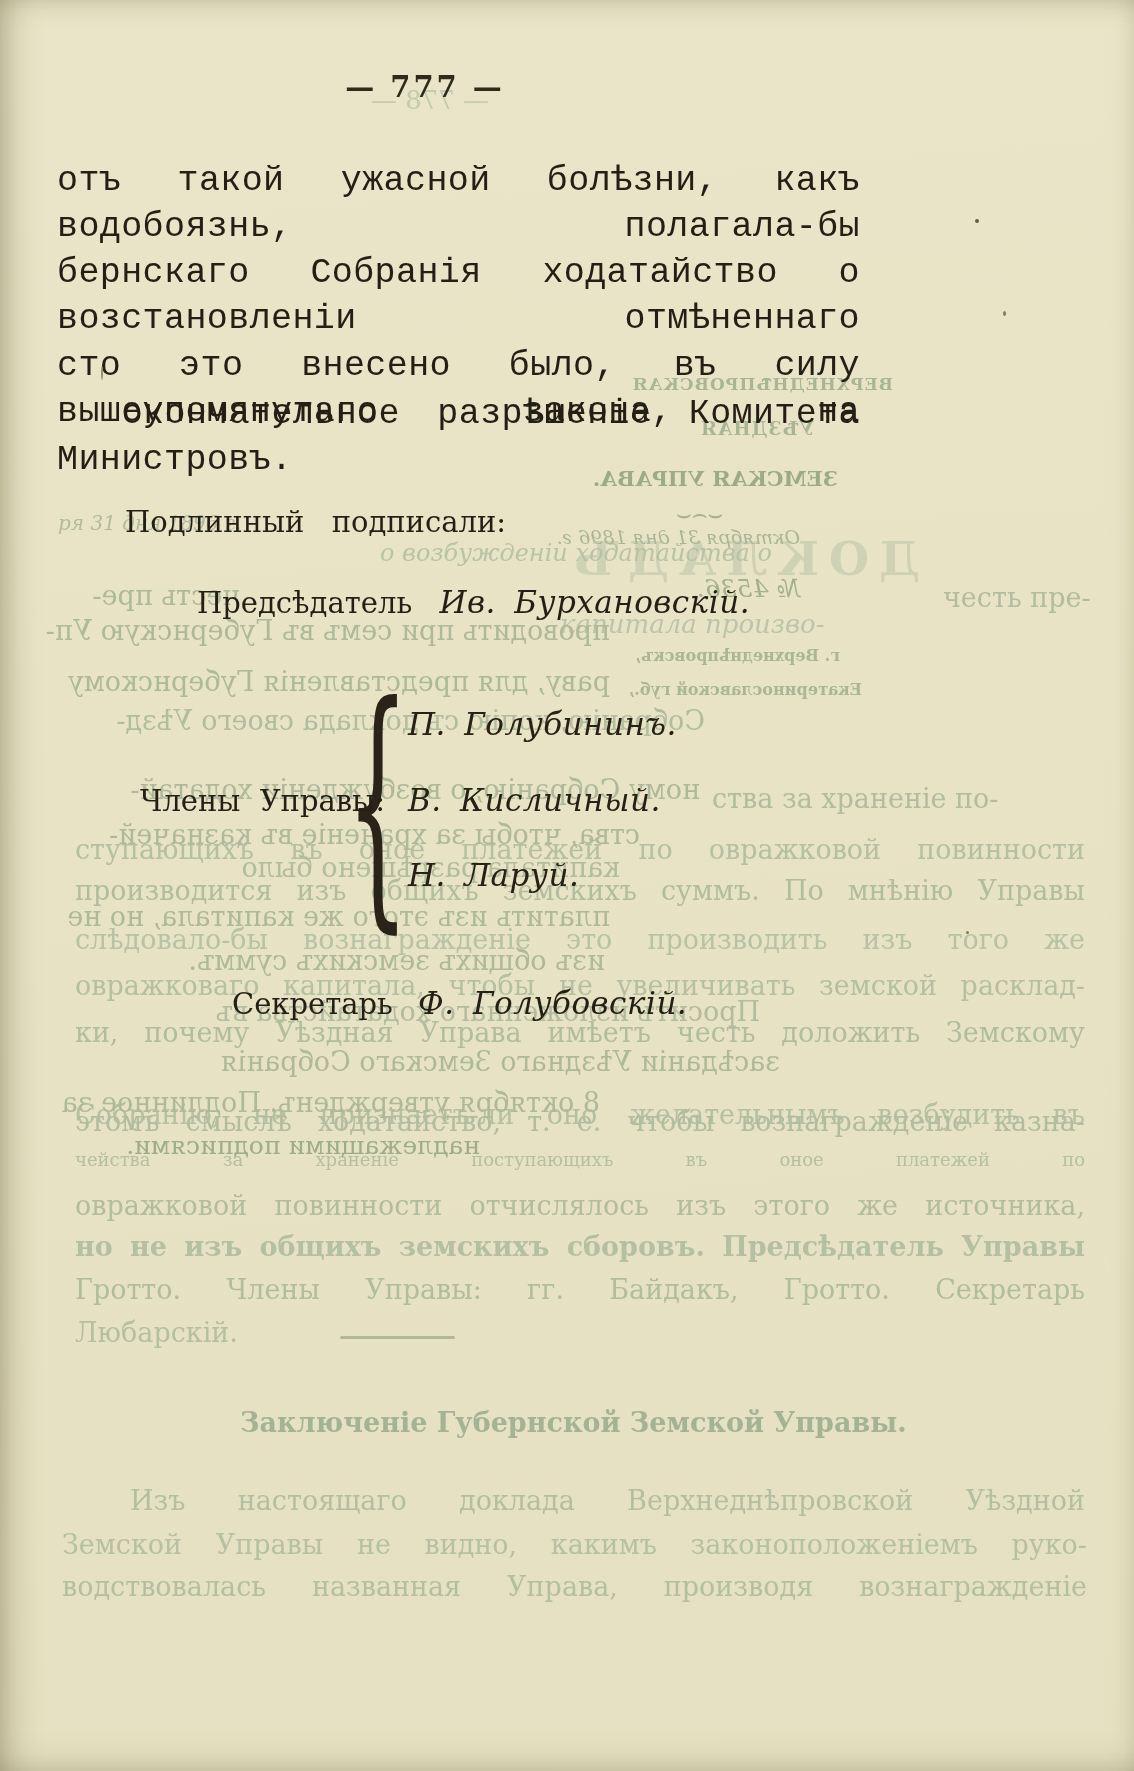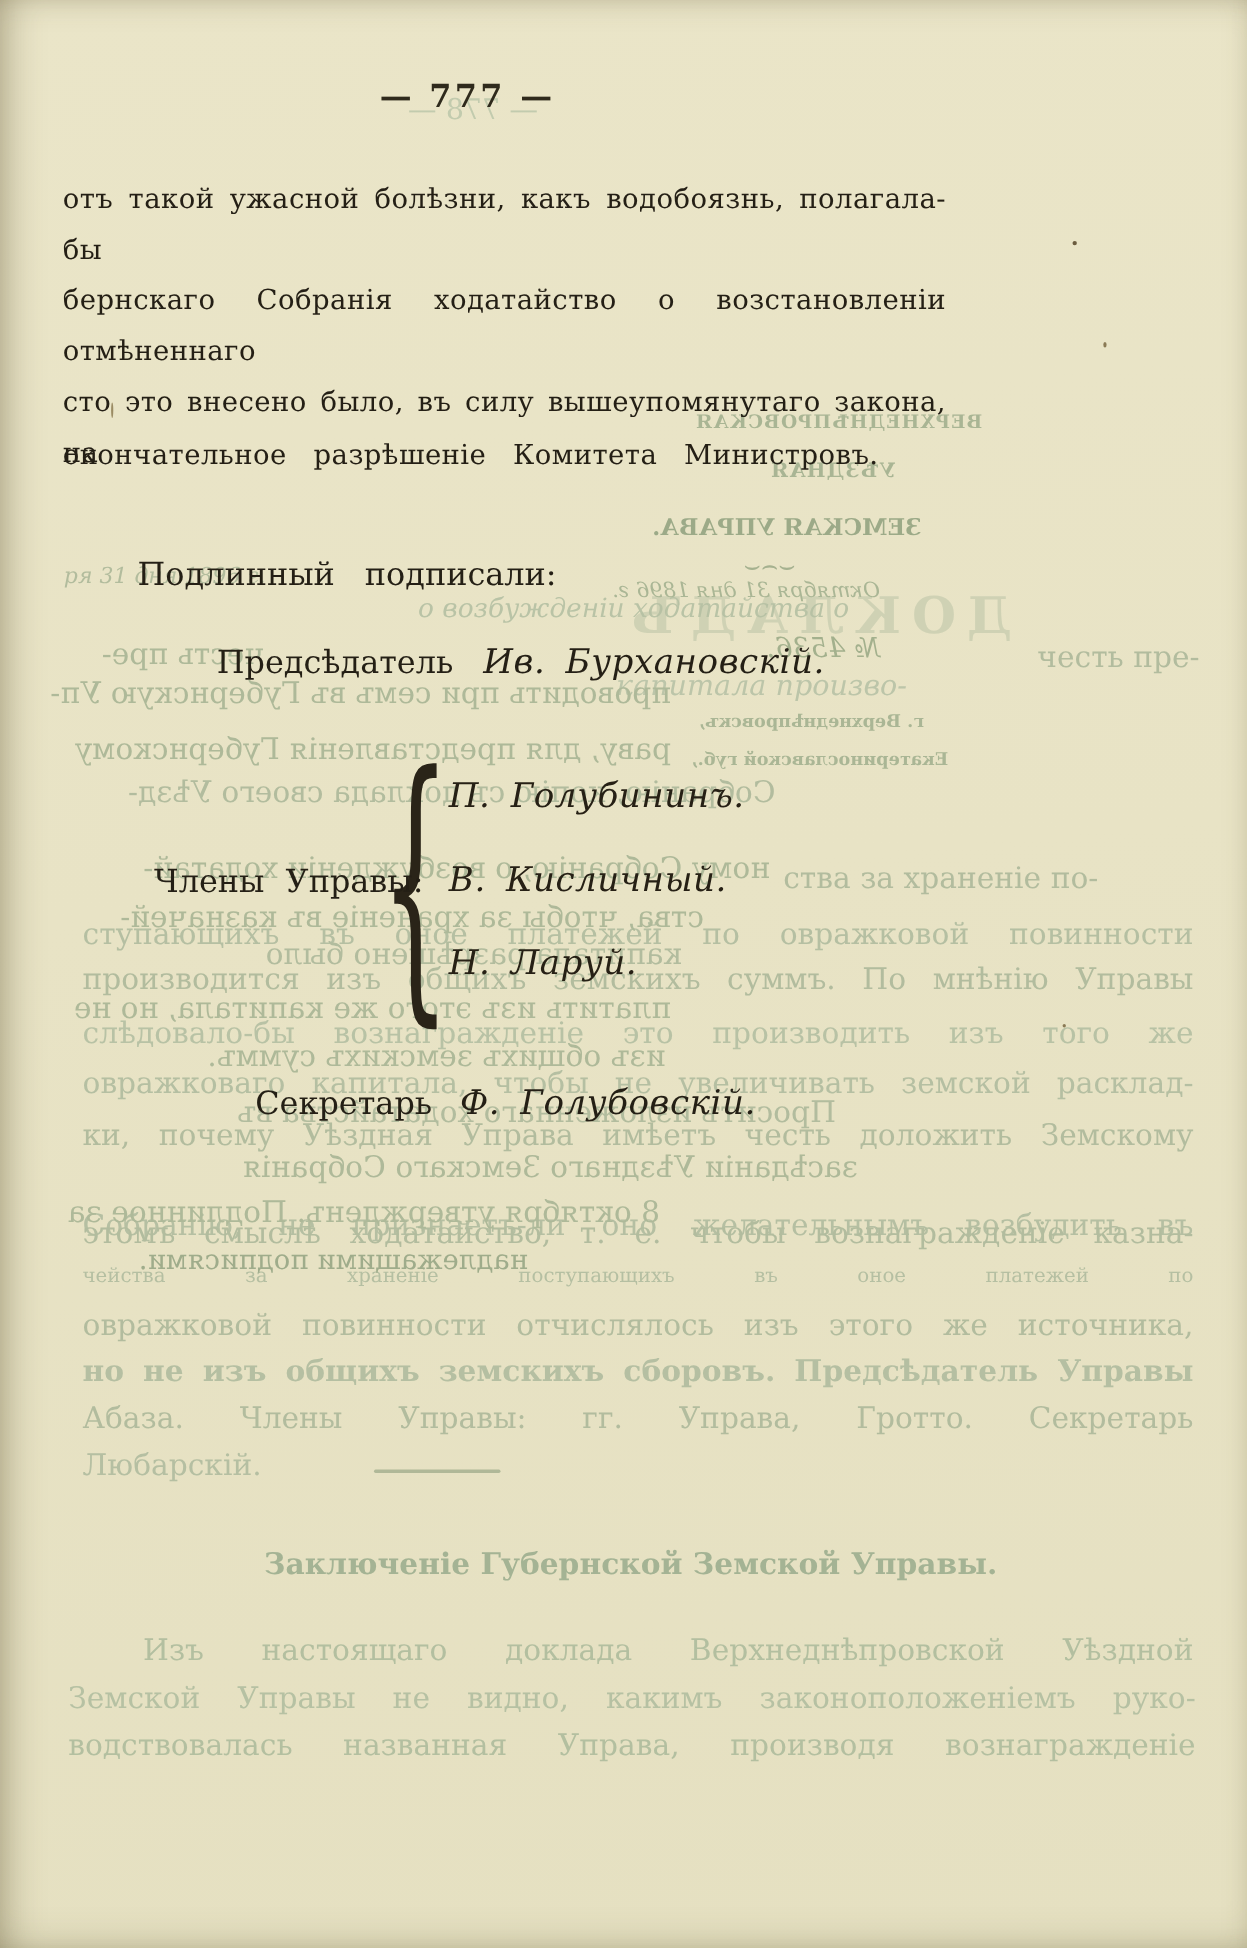--- a/index.html
+++ b/index.html
@@ -20,22 +20,22 @@
       inset 0 20px 30px -22px rgba(95,85,52,.25),
       inset 0 -24px 36px -24px rgba(95,85,52,.28);
   }
   .abs{position:absolute;white-space:nowrap;}
   .pageno{
     top:70px;left:275px;width:300px;text-align:center;
     font-size:29px;font-weight:bold;letter-spacing:3px;color:#2f2a1c;
   }
   .para-line{
     left:57px;width:803px;height:46px;line-height:46px;
-    font-size:25px;letter-spacing:.4px;color:#241f15;
-    text-align:justify;text-align-last:justify;white-space:normal;
+    font-size:35px;letter-spacing:.4px;color:#241f15;
+    text-align:justify;text-align-last:justify;white-space:normal;font-family:Liberation Mono, monospace;
   }
   .para-line.lastline{text-align:right;text-align-last:left;word-spacing:16px;}
   .sig{font-size:29px;color:#241f15;}
   .name{font-style:italic;font-size:31px;letter-spacing:.5px;word-spacing:8px;}
   .brace{
     font-size:262px;line-height:212px;font-weight:normal;color:#2a2418;
     transform:scaleX(.38);transform-origin:left center;
   }
   .ghost{position:absolute;white-space:nowrap;pointer-events:none;}
   .ghost.just{white-space:normal;text-align:justify;text-align-last:justify;}
@@ -58,21 +58,21 @@
       <div class="ghost just" style="left: 75px; top: 834px; font-size: 27px; color: rgb(181, 191, 162); width: 1010px;">ступающихъ въ оное платежей по овражковой повинности</div>
       <div class="ghost just" style="left: 75px; top: 875px; font-size: 27px; color: rgb(178, 188, 158); width: 1010px;">производится изъ общихъ земскихъ суммъ. По мнѣнію Управы</div>
       <div class="ghost just" style="left: 75px; top: 924px; font-size: 27px; color: rgb(184, 194, 165); width: 1010px;">слѣдовало-бы вознагражденіе это производить изъ того же</div>
       <div class="ghost just" style="left: 75px; top: 970px; font-size: 27px; color: rgb(181, 191, 162); width: 1010px;">овражковаго капитала, чтобы не увеличивать земской расклад-</div>
       <div class="ghost just" style="left: 75px; top: 1017px; font-size: 27px; color: rgb(178, 188, 158); width: 1010px;">ки, почему Уѣздная Управа имѣетъ честь доложить Земскому</div>
       <div class="ghost just" style="left: 75px; top: 1059px; font-size: 27px; color: rgb(181, 191, 162); width: 1010px; margin-top: 40px;">Собранію, не признаетъ-ли оно желательнымъ возбудить въ</div>
       <div class="ghost just" style="left: 75px; top: 1106px; font-size: 27px; color: rgb(178, 188, 158); width: 1010px;">этомъ смыслѣ ходатайство, т. е. чтобы вознагражденіе казна-</div>
       <div class="ghost just" style="left: 75px; top: 1149px; font-size: 18px; color: rgb(181, 191, 162); width: 1010px;">чейства за храненіе поступающихъ въ оное платежей по</div>
       <div class="ghost just" style="left: 75px; top: 1190px; font-size: 27px; color: rgb(178, 188, 158); width: 1010px;">овражковой повинности отчислялось изъ этого же источника,</div>
       <div class="ghost just" style="left: 75px; top: 1231px; font-size: 27px; color: rgb(181, 191, 162); width: 1010px; font-weight: bold;">но не изъ общихъ земскихъ сборовъ. Предсѣдатель Управы</div>
-      <div class="ghost just" style="left: 75px; top: 1274px; font-size: 27px; color: rgb(178, 188, 158); width: 1010px;">Абаза. Члены Управы: гг. Управа, Гротто. Секретарь</div>
+      <div class="ghost just" style="left: 75px; top: 1274px; font-size: 27px; color: rgb(178, 188, 158); width: 1010px;">Гротто. Члены Управы: гг. Байдакъ, Гротто. Секретарь</div>
       <div class="ghost" style="left: 75px; top: 1317px; font-size: 27px; color: rgb(181, 191, 162);">Любарскій.</div>
       <div class="ghost" style="left: 240px; top: 1407px; font-size: 27px; color: rgb(164, 179, 148); width: 630px; text-align: center; text-align-last: center; font-weight: bold;">Заключеніе Губернской Земской Управы.</div>
       <div class="ghost just" style="left: 130px; top: 1485px; font-size: 27px; color: rgb(179, 191, 160); width: 955px;">Изъ настоящаго доклада Верхнеднѣпровской Уѣздной</div>
       <div class="ghost just" style="left: 62px; top: 1529px; font-size: 27px; color: rgb(182, 193, 163); width: 1025px;">Земской Управы не видно, какимъ законоположеніемъ руко-</div>
       <div class="ghost just" style="left: 62px; top: 1571px; font-size: 27px; color: rgb(179, 191, 160); width: 1025px;">водствовалась названная Управа, производя вознагражденіе</div>
       <div class="ghost mir" style="left: 285px; top: 85px; font-size: 26px; color: rgb(194, 203, 174); width: 290px; text-align: center; text-align-last: center;">— 778 —</div>
       <div class="ghost mir" style="left: 693px; top: 374px; font-size: 17px; color: rgb(169, 181, 148); width: 200px; text-align: center; text-align-last: center; font-weight: bold; letter-spacing: 1px;">ВЕРХНЕДНѢПРОВСКАЯ</div>
       <div class="ghost mir" style="left: 692px; top: 418px; font-size: 18px; color: rgb(169, 181, 148); width: 130px; text-align: center; text-align-last: center; font-weight: bold; letter-spacing: 1px;">УѢЗДНАЯ</div>
       <div class="ghost mir" style="left: 618px; top: 466px; font-size: 21px; color: rgb(156, 170, 136); width: 220px; text-align: center; text-align-last: center; font-weight: bold;">ЗЕМСКАЯ УПРАВА.</div>
       <div class="ghost mir" style="left: 610px; top: 532px; font-size: 46px; color: rgb(183, 193, 164); width: 310px; text-align: center; text-align-last: center; font-weight: bold; letter-spacing: 10px; opacity: 0.5;">ДОКЛАДЪ</div>

